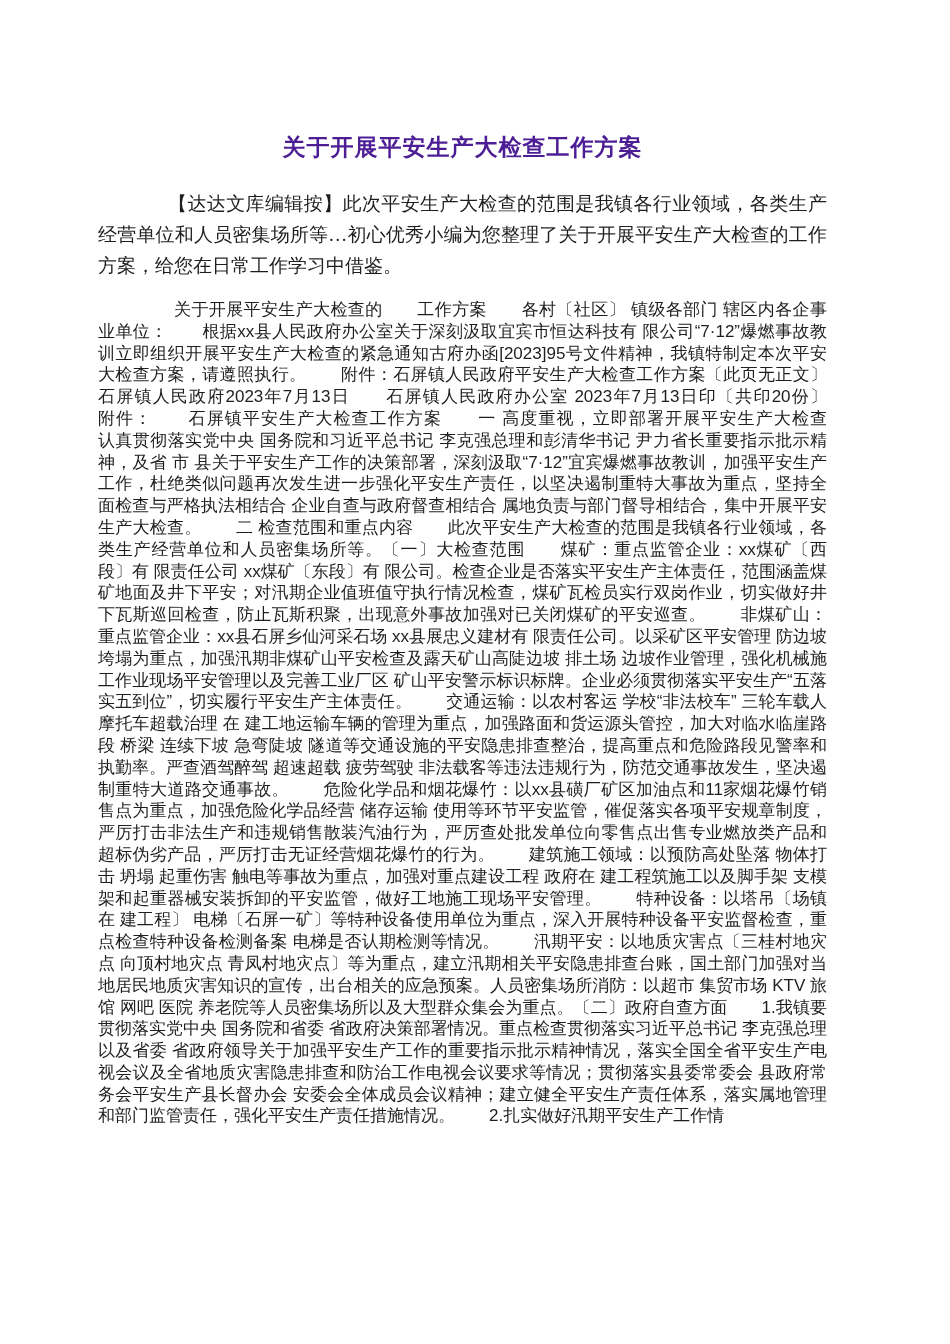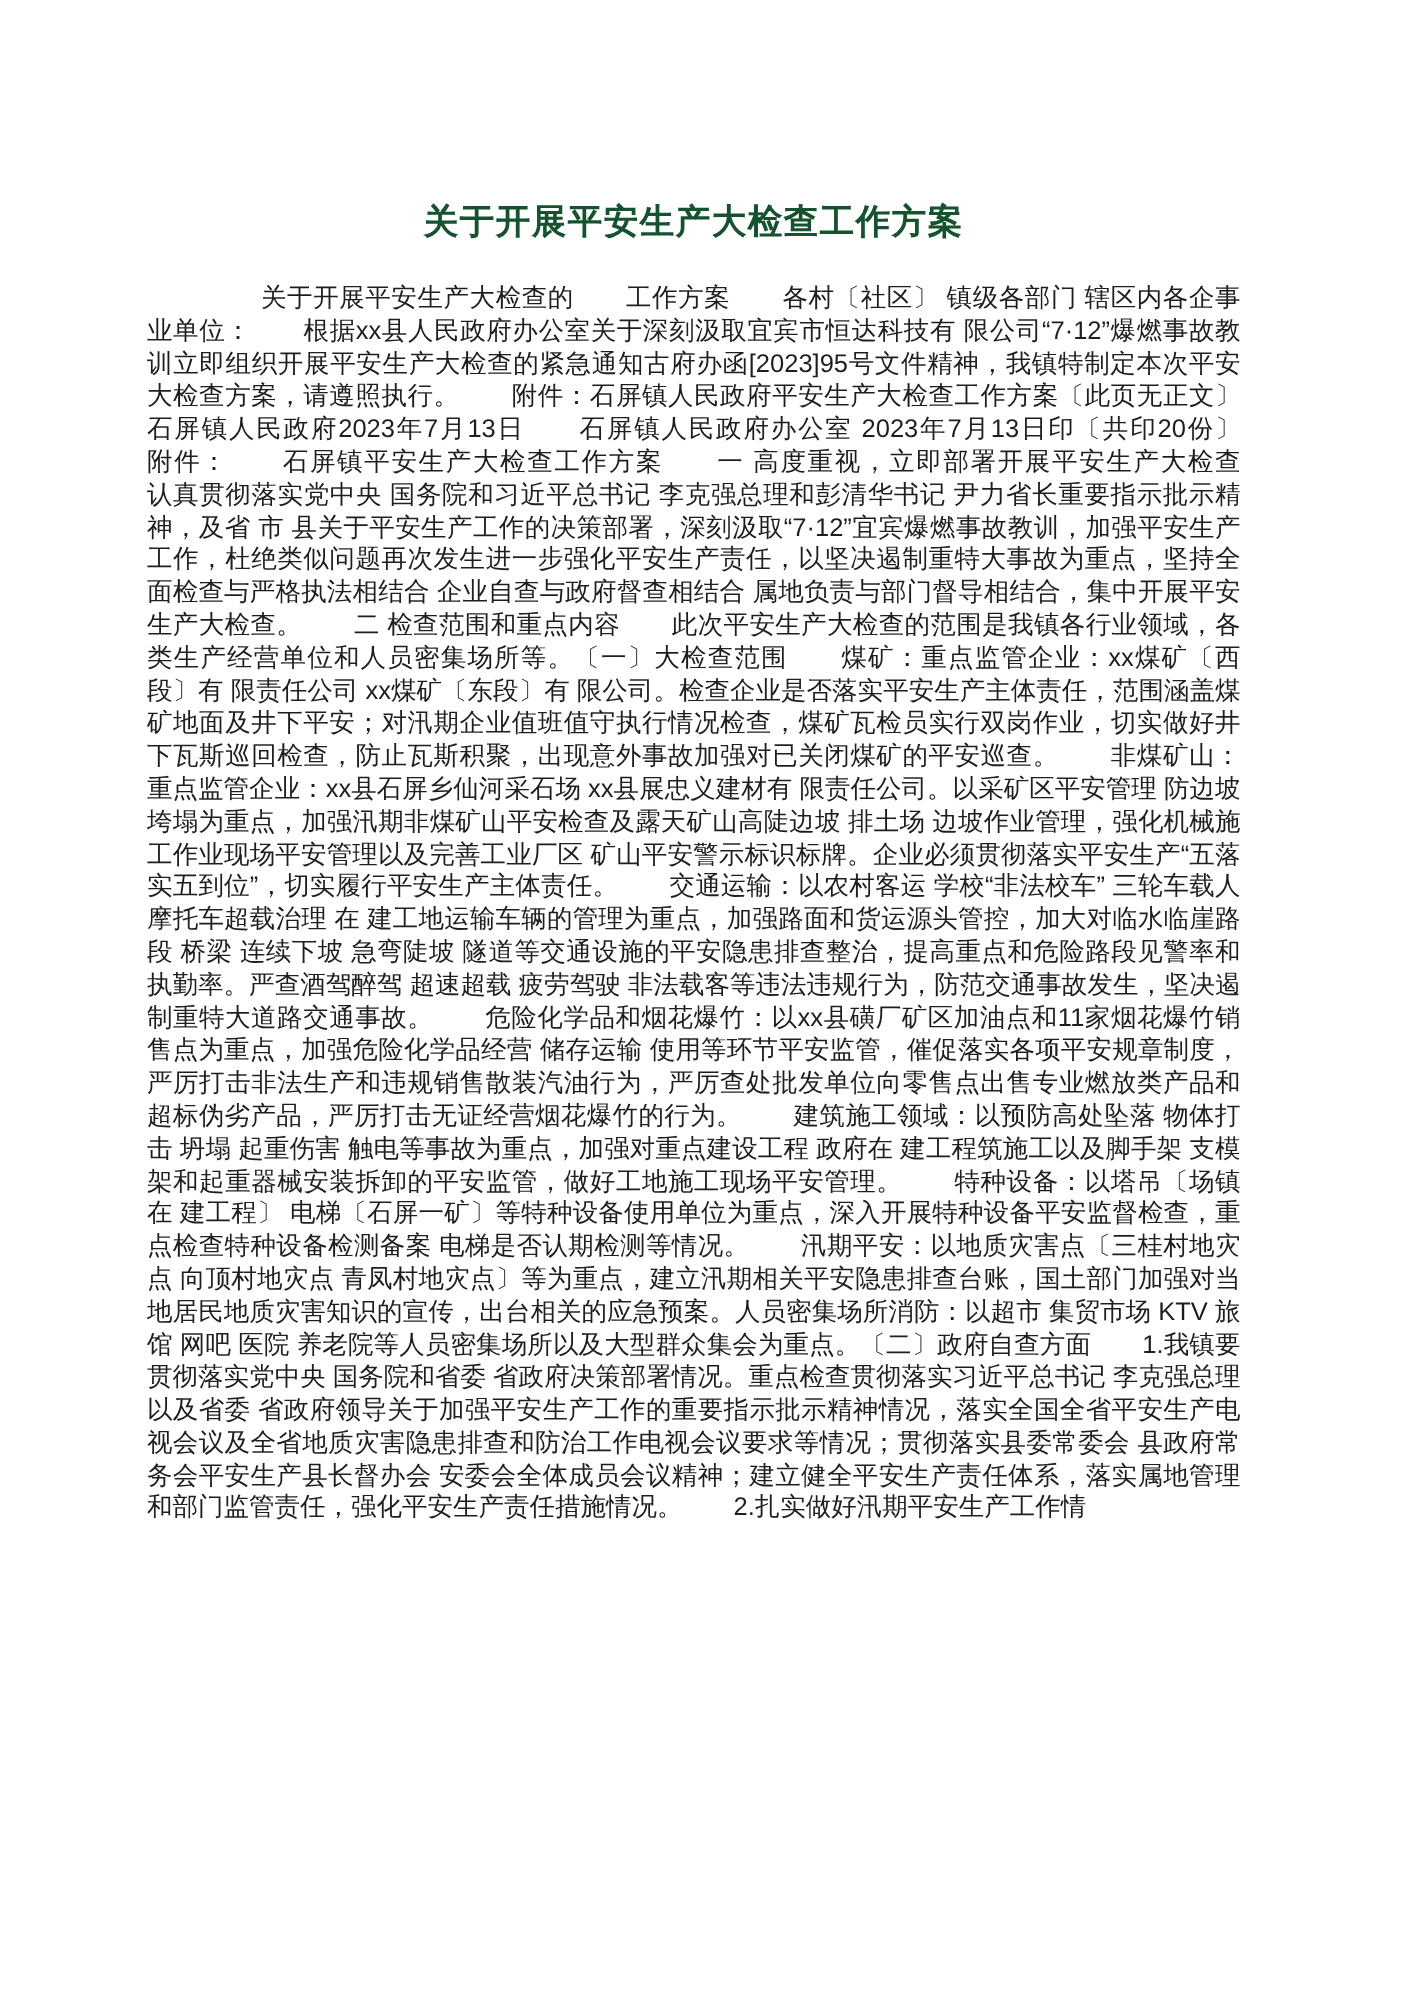--- a/index.html
+++ b/index.html
@@ -14,21 +14,21 @@
     background: #ffffff;
     overflow: hidden;
     box-sizing: border-box;
     padding: 132px 123px 0 98px;
   }
   .doc-title {
     margin: 0 0 26px 0;
     font-family: "Liberation Sans", sans-serif;
     font-size: 23px;
     font-weight: bold;
-    color: #14532d;
+    color: #4c1d95;
     text-align: center;
     letter-spacing: 1px;
     line-height: 30px;
   }
   .intro-paragraph {
     margin: 0 0 18px 0;
     font-family: "Liberation Serif", serif;
     font-size: 19px;
     line-height: 31px;
     color: #1e1e1e;
@@ -44,15 +44,16 @@
     text-align: justify;
     text-indent: 76px;
   }
 </style>
 </head>
 <body>
 
 <div class="page">
   <h1 class="doc-title">关于开展平安生产大检查工作方案</h1>
 
+  <p class="intro-paragraph">【达达文库编辑按】此次平安生产大检查的范围是我镇各行业领域，各类生产经营单位和人员密集场所等…初心优秀小编为您整理了关于开展平安生产大检查的工作方案，给您在日常工作学习中借鉴。</p>
 
   <p class="body-paragraph">关于开展平安生产大检查的　　工作方案　　各村〔社区〕 镇级各部门 辖区内各企事业单位：　　根据xx县人民政府办公室关于深刻汲取宜宾市恒达科技有 限公司“7·12”爆燃事故教训立即组织开展平安生产大检查的紧急通知古府办函[2023]95号文件精神，我镇特制定本次平安大检查方案，请遵照执行。　　附件：石屏镇人民政府平安生产大检查工作方案〔此页无正文〕　　石屏镇人民政府2023年7月13日　　石屏镇人民政府办公室 2023年7月13日印〔共印20份〕　　附件：　　石屏镇平安生产大检查工作方案　　一 高度重视，立即部署开展平安生产大检查　　认真贯彻落实党中央 国务院和习近平总书记 李克强总理和彭清华书记 尹力省长重要指示批示精神，及省 市 县关于平安生产工作的决策部署，深刻汲取“7·12”宜宾爆燃事故教训，加强平安生产工作，杜绝类似问题再次发生进一步强化平安生产责任，以坚决遏制重特大事故为重点，坚持全面检查与严格执法相结合 企业自查与政府督查相结合 属地负责与部门督导相结合，集中开展平安生产大检查。　　二 检查范围和重点内容　　此次平安生产大检查的范围是我镇各行业领域，各类生产经营单位和人员密集场所等。〔一〕大检查范围　　煤矿：重点监管企业：xx煤矿〔西段〕有 限责任公司 xx煤矿〔东段〕有 限公司。检查企业是否落实平安生产主体责任，范围涵盖煤矿地面及井下平安；对汛期企业值班值守执行情况检查，煤矿瓦检员实行双岗作业，切实做好井下瓦斯巡回检查，防止瓦斯积聚，出现意外事故加强对已关闭煤矿的平安巡查。　　非煤矿山：重点监管企业：xx县石屏乡仙河采石场 xx县展忠义建材有 限责任公司。以采矿区平安管理 防边坡垮塌为重点，加强汛期非煤矿山平安检查及露天矿山高陡边坡 排土场 边坡作业管理，强化机械施工作业现场平安管理以及完善工业厂区 矿山平安警示标识标牌。企业必须贯彻落实平安生产“五落实五到位”，切实履行平安生产主体责任。　　交通运输：以农村客运 学校“非法校车” 三轮车载人 摩托车超载治理 在 建工地运输车辆的管理为重点，加强路面和货运源头管控，加大对临水临崖路段 桥梁 连续下坡 急弯陡坡 隧道等交通设施的平安隐患排查整治，提高重点和危险路段见警率和执勤率。严查酒驾醉驾 超速超载 疲劳驾驶 非法载客等违法违规行为，防范交通事故发生，坚决遏制重特大道路交通事故。　　危险化学品和烟花爆竹：以xx县磺厂矿区加油点和11家烟花爆竹销售点为重点，加强危险化学品经营 储存运输 使用等环节平安监管，催促落实各项平安规章制度，严厉打击非法生产和违规销售散装汽油行为，严厉查处批发单位向零售点出售专业燃放类产品和超标伪劣产品，严厉打击无证经营烟花爆竹的行为。　　建筑施工领域：以预防高处坠落 物体打击 坍塌 起重伤害 触电等事故为重点，加强对重点建设工程 政府在 建工程筑施工以及脚手架 支模架和起重器械安装拆卸的平安监管，做好工地施工现场平安管理。　　特种设备：以塔吊〔场镇在 建工程〕 电梯〔石屏一矿〕等特种设备使用单位为重点，深入开展特种设备平安监督检查，重点检查特种设备检测备案 电梯是否认期检测等情况。　　汛期平安：以地质灾害点〔三桂村地灾点 向顶村地灾点 青凤村地灾点〕等为重点，建立汛期相关平安隐患排查台账，国土部门加强对当地居民地质灾害知识的宣传，出台相关的应急预案。人员密集场所消防：以超市 集贸市场 KTV 旅馆 网吧 医院 养老院等人员密集场所以及大型群众集会为重点。〔二〕政府自查方面　　1.我镇要贯彻落实党中央 国务院和省委 省政府决策部署情况。重点检查贯彻落实习近平总书记 李克强总理以及省委 省政府领导关于加强平安生产工作的重要指示批示精神情况，落实全国全省平安生产电视会议及全省地质灾害隐患排查和防治工作电视会议要求等情况；贯彻落实县委常委会 县政府常务会平安生产县长督办会 安委会全体成员会议精神；建立健全平安生产责任体系，落实属地管理和部门监管责任，强化平安生产责任措施情况。　　2.扎实做好汛期平安生产工作情</p>
 </div>
 
 </body></html>

